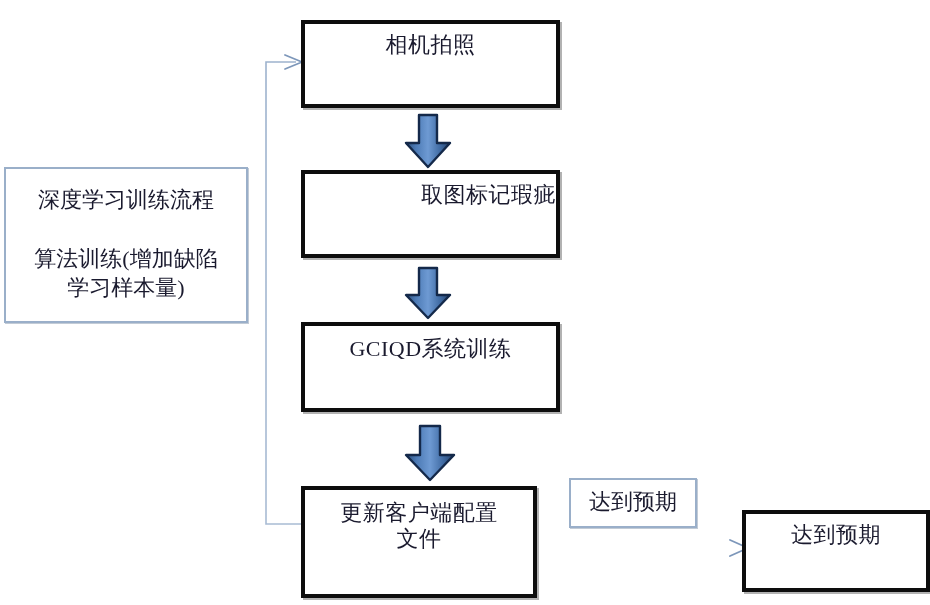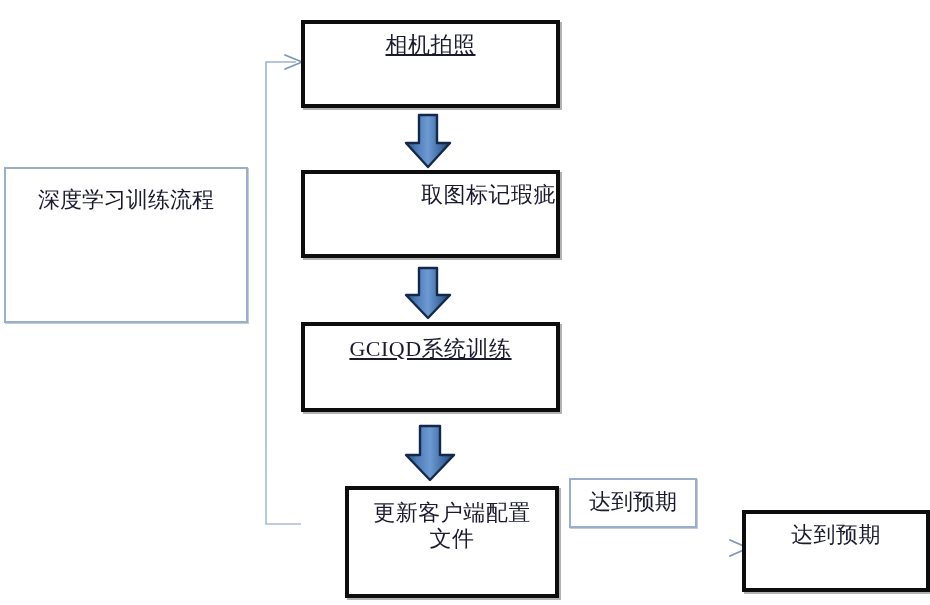--- a/index.html
+++ b/index.html
@@ -103,24 +103,26 @@
     </g>
 
     <g>
       <line x1="514" y1="548" x2="742" y2="548" stroke="url(#lineGradH)" stroke-width="1.8"></line>
       <path d="M 730 540 L 748 548 L 730 556" fill="none" stroke="#7d97ba" stroke-width="1.9" stroke-linecap="round" stroke-linejoin="round"></path>
     </g>
   </svg>
 
   <div class="note-box" style="left:4px; top:167px; width:244px; height:156px;">
     <div class="note-label" style="top:17px;">深度学习训练流程</div>
+    <div class="note-label" style="top:76px;">算法训练(增加缺陷
+学习样本量)</div>
   </div>
 
   <div class="proc-box" style="left:301px; top:20px; width:259px; height:88px;">
-    <div class="proc-label" style="top:8px;text-decoration:underline;">相机拍照</div>
+    <div class="proc-label" style="top:8px;">相机拍照</div>
   </div>
 
   <div class="block-arrow" style="left:404px; top:113px; width:48px; height:56px;">
     <svg viewBox="0 0 48 56" width="48" height="56" xmlns="http://www.w3.org/2000/svg">
       <defs>
         <linearGradient id="arrGrad1" x1="0" y1="0" x2="1" y2="0">
           <stop offset="0%" stop-color="#2b4f7e"></stop>
           <stop offset="22%" stop-color="#4c7ab5"></stop>
           <stop offset="50%" stop-color="#6e9ad3"></stop>
           <stop offset="78%" stop-color="#3f6aa2"></stop>
@@ -144,39 +146,39 @@
           <stop offset="50%" stop-color="#6e9ad3"></stop>
           <stop offset="78%" stop-color="#3f6aa2"></stop>
           <stop offset="100%" stop-color="#24436d"></stop>
         </linearGradient>
       </defs>
       <polygon points="15,2 33,2 33,29 46,29 24,52 2,29 15,29" fill="url(#arrGrad2)" stroke="#14294a" stroke-width="2.4" stroke-linejoin="round"></polygon>
     </svg>
   </div>
 
   <div class="proc-box" style="left:301px; top:322px; width:259px; height:90px;">
-    <div class="proc-label" style="top:10px;text-decoration:underline;">GCIQD系统训练</div>
+    <div class="proc-label" style="top:10px;">GCIQD系统训练</div>
   </div>
 
   <div class="block-arrow" style="left:404px; top:424px; width:52px; height:58px;">
     <svg viewBox="0 0 52 58" width="52" height="58" xmlns="http://www.w3.org/2000/svg">
       <defs>
         <linearGradient id="arrGrad3" x1="0" y1="0" x2="1" y2="0">
           <stop offset="0%" stop-color="#2b4f7e"></stop>
           <stop offset="22%" stop-color="#4c7ab5"></stop>
           <stop offset="50%" stop-color="#6e9ad3"></stop>
           <stop offset="78%" stop-color="#3f6aa2"></stop>
           <stop offset="100%" stop-color="#24436d"></stop>
         </linearGradient>
       </defs>
       <polygon points="16,2 36,2 36,31 50,31 26,56 2,31 16,31" fill="url(#arrGrad3)" stroke="#14294a" stroke-width="2.4" stroke-linejoin="round"></polygon>
     </svg>
   </div>
 
-  <div class="proc-box" style="left:301px; top:486px; width:214px; height:112px;margin-left:44px;">
+  <div class="proc-box" style="left:301px; top:486px; width:236px; height:112px;">
     <div class="proc-label" style="top:10px;">更新客户端配置
 文件</div>
   </div>
 
   <div class="note-box" style="left:569px; top:478px; width:128px; height:50px;">
     <div class="note-label" style="top:8px;">达到预期</div>
   </div>
 
   <div class="proc-box" style="left:742px; top:510px; width:188px; height:82px;">
     <div class="proc-label" style="top:8px;">达到预期</div>

